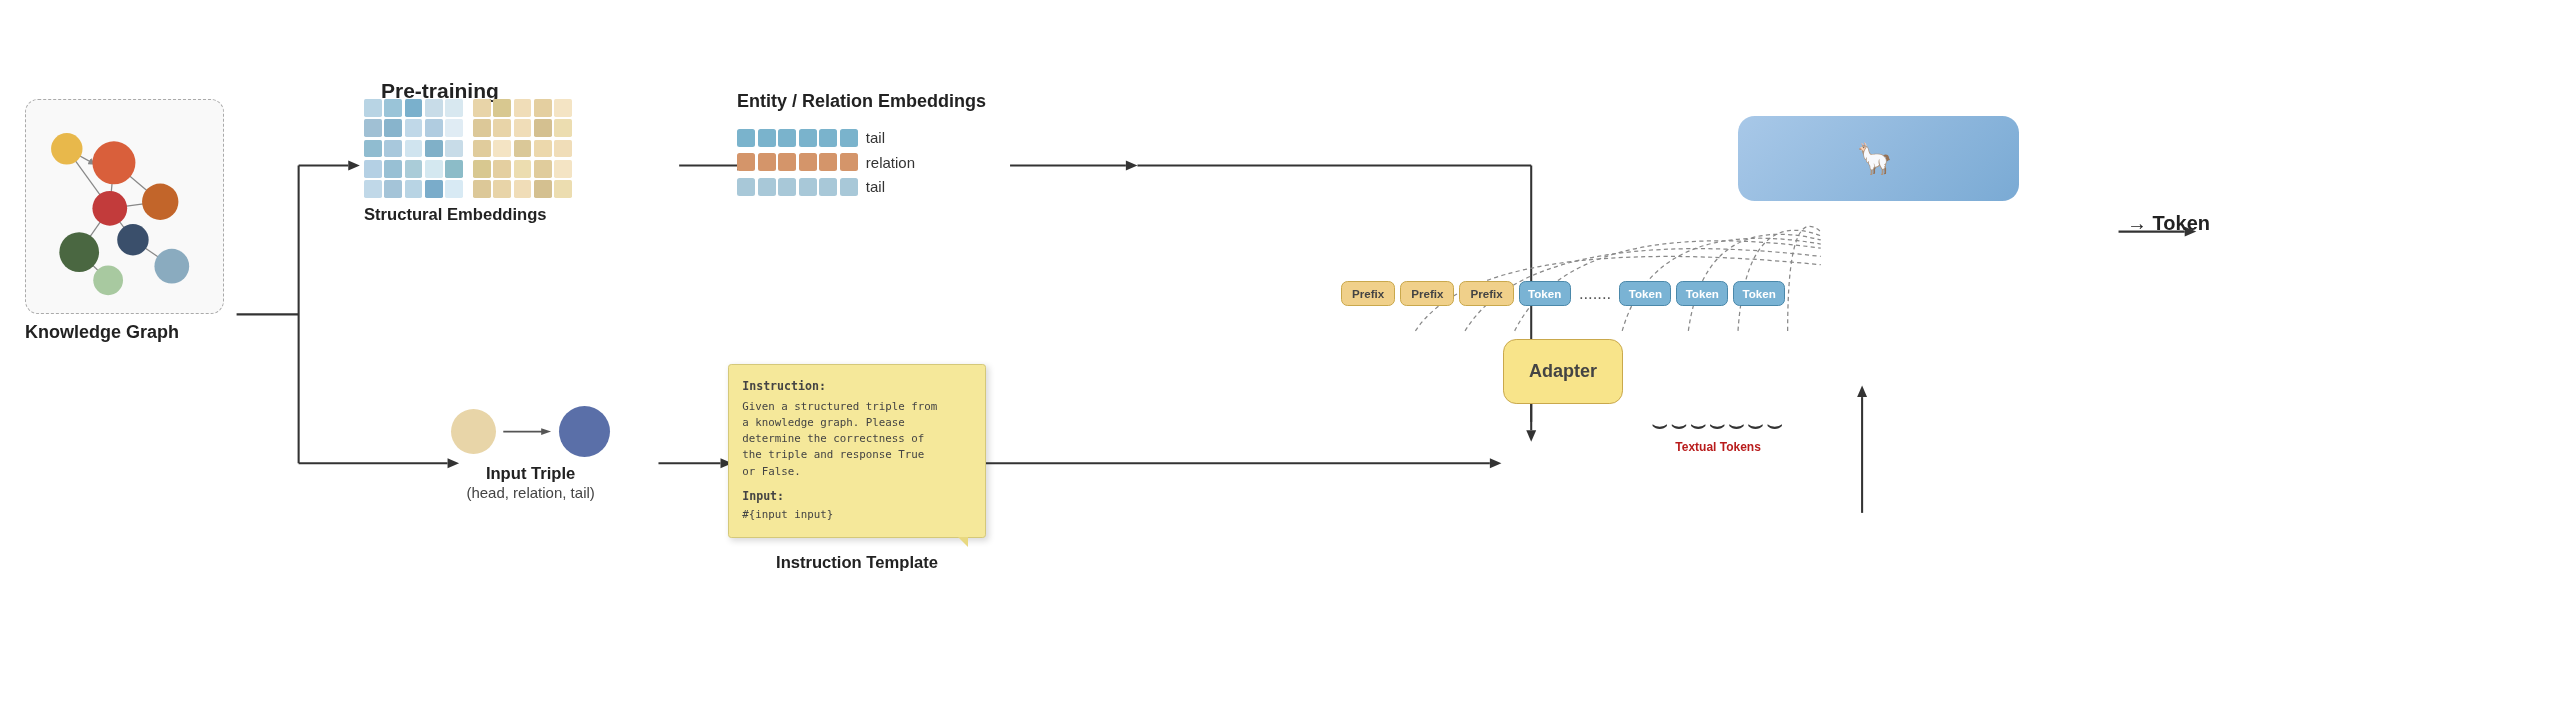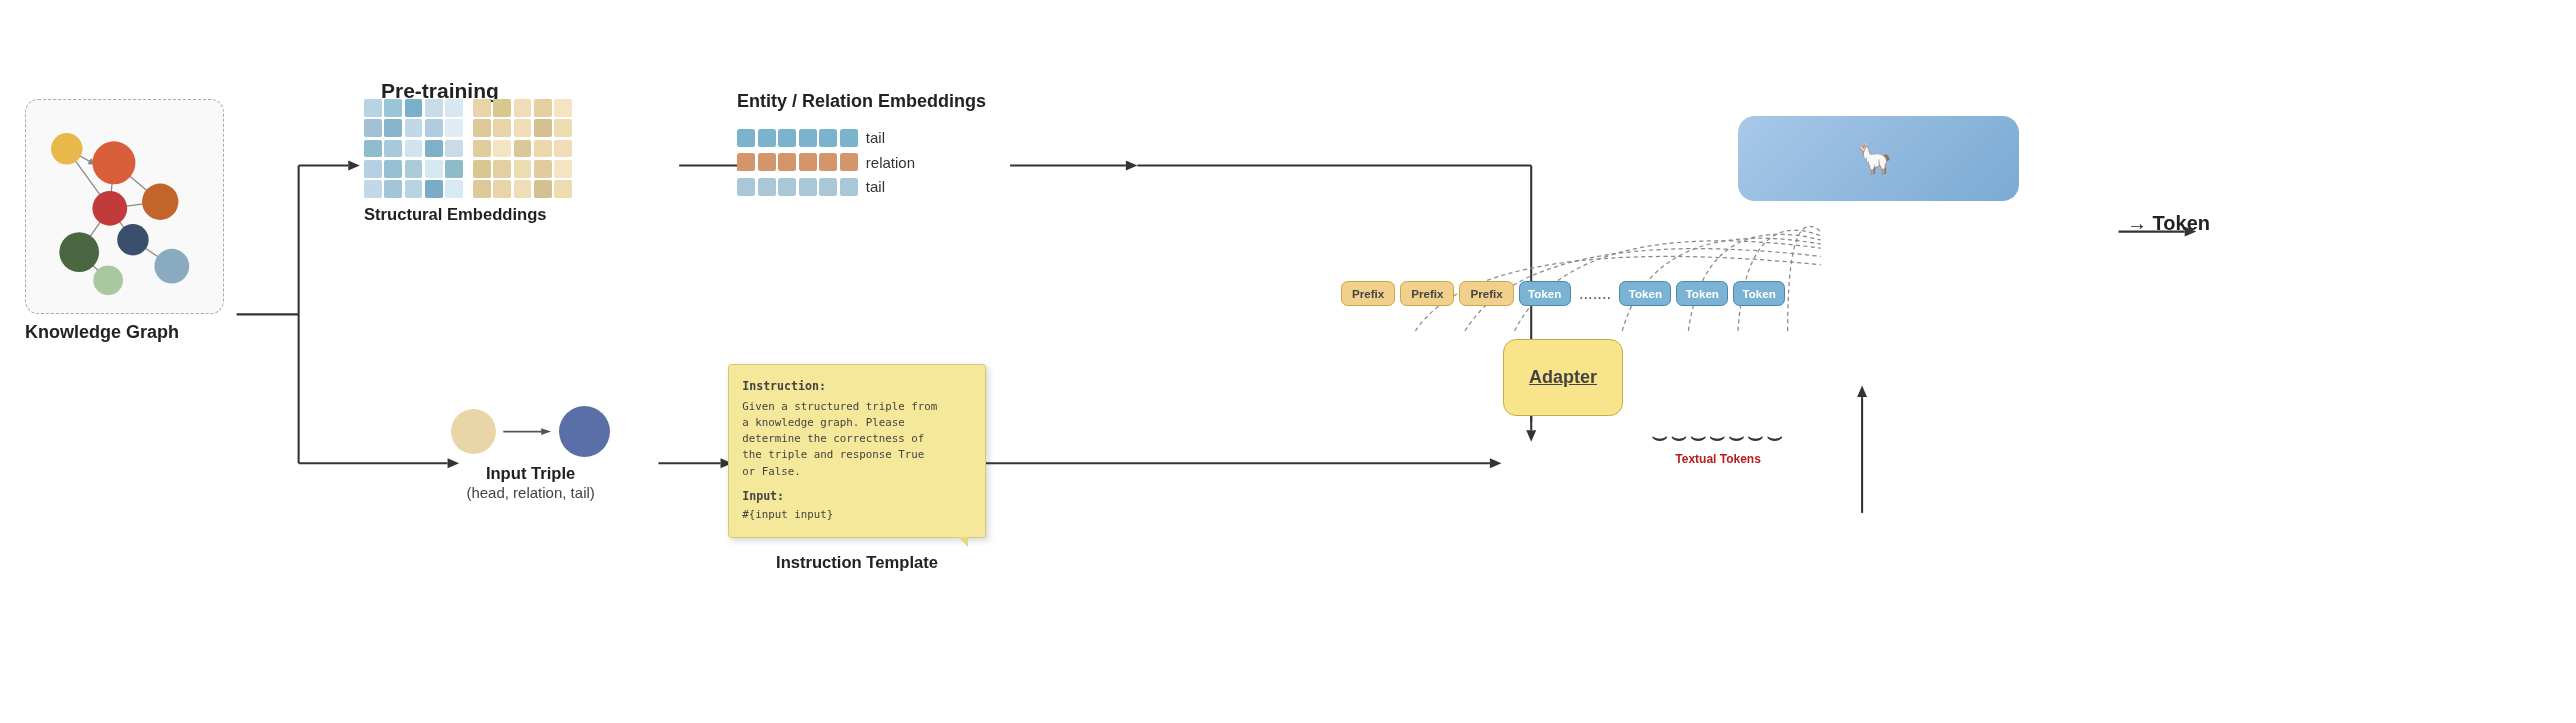--- a/index.html
+++ b/index.html
@@ -163,26 +163,25 @@
     .dots-label {
       font-size: 16.6px;
       color: #555;
       padding: 0 3.3px;
     }
 
     .adapter-box {
       background: #f8e48a;
       border: 1.7px solid #c9a84c;
       border-radius: 13.2px;
-      padding: 27px 25px;
+      padding: 21px 25px;
       font-size: 18px;
       font-weight: bold;
       color: #444;
       margin-top: 8.3px;
-      text-decoration: underline;
     }
 
     .llm-box {
       background: linear-gradient(135deg, #a8c8e8, #7aaad4);
       border-radius: 16.6px;
       padding: 25px 33px;
       width: 281px;
       text-align: center;
       position: relative;
     }

